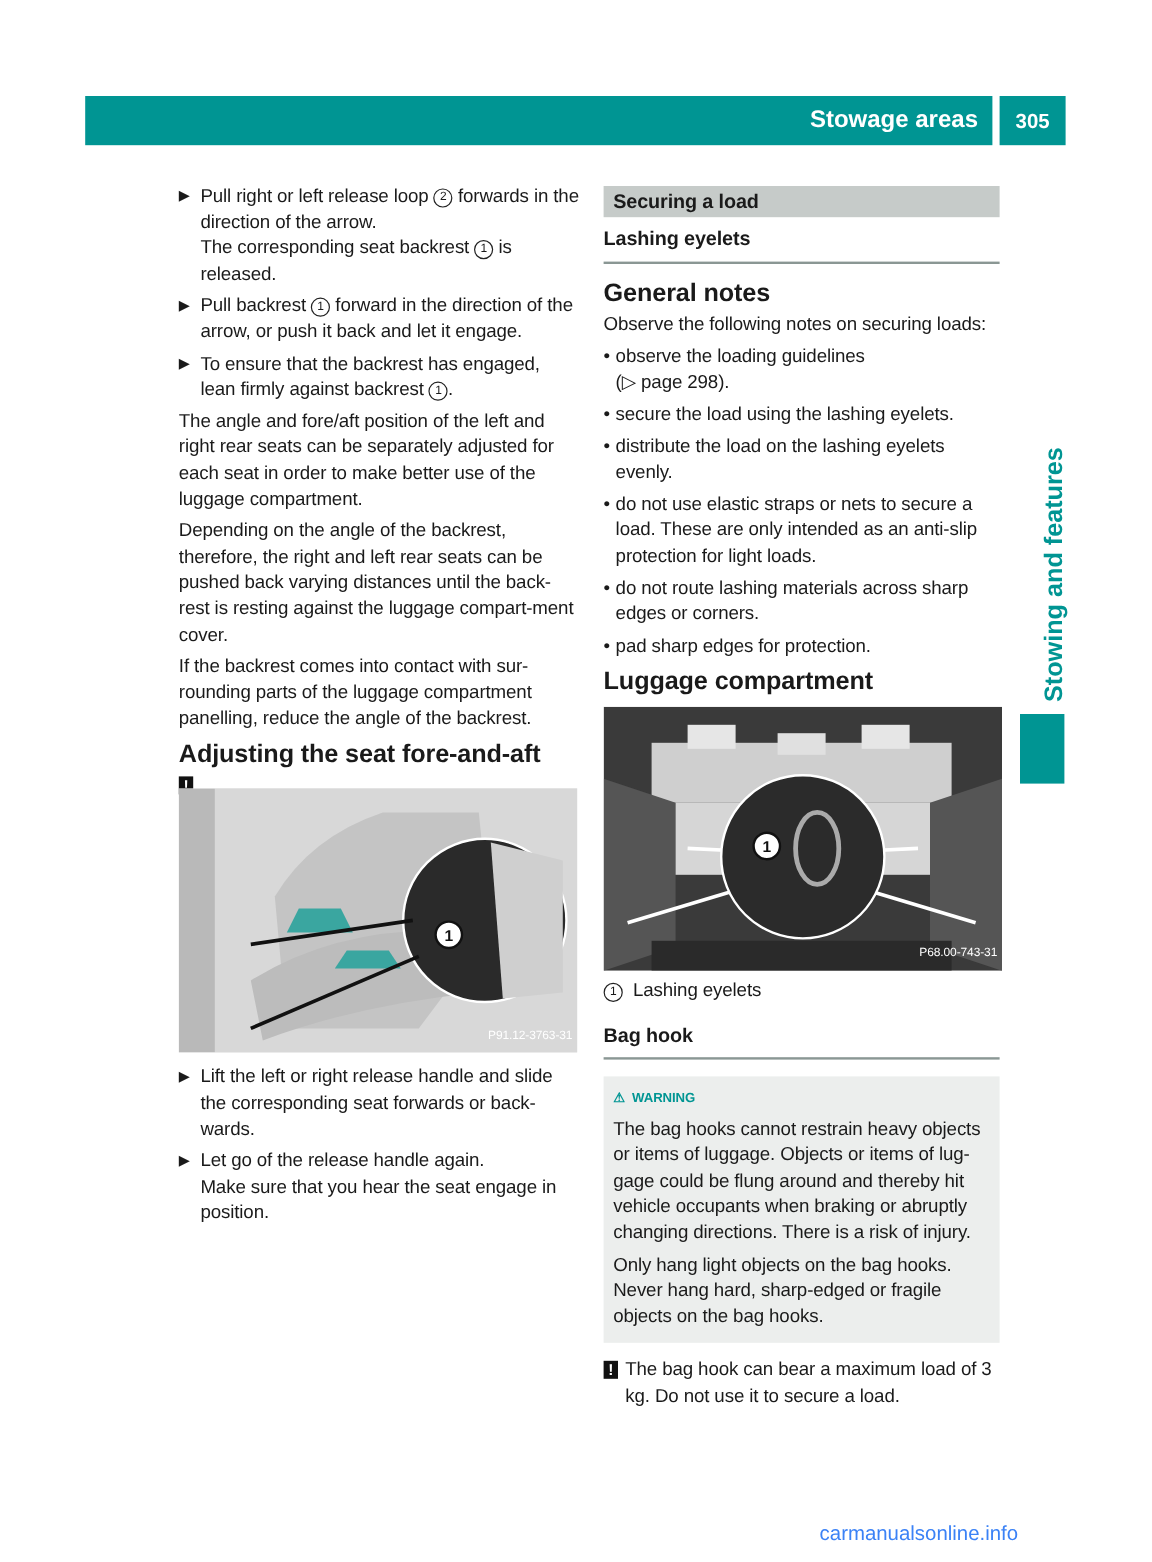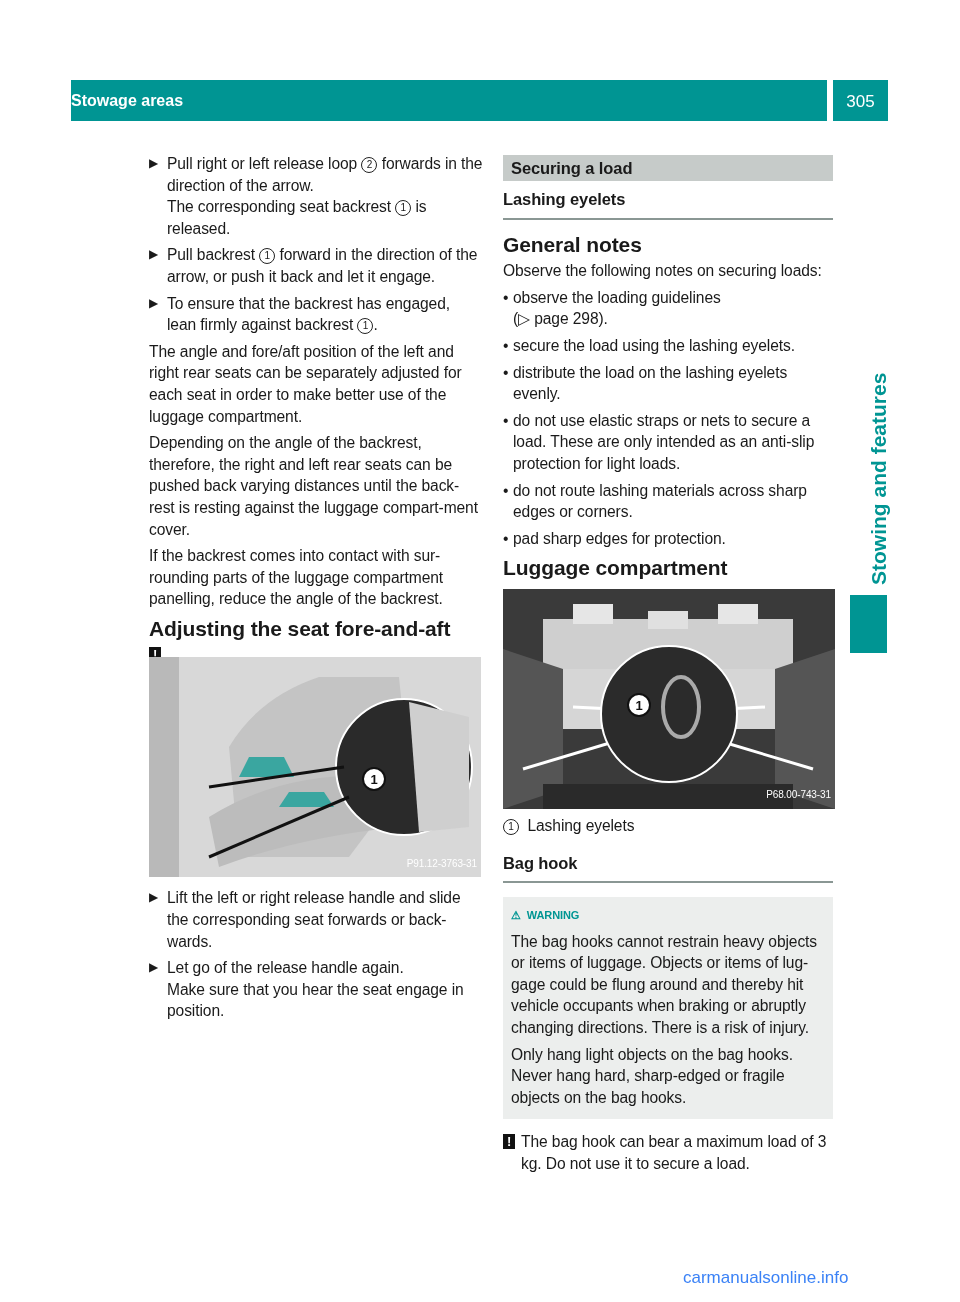--- a/index.html
+++ b/index.html
@@ -1,24 +1,24 @@
 <!DOCTYPE html>
 <html><head>
 <meta charset="utf-8">
 <style>
   html, body { margin: 0; padding: 0; background: #ffffff; }
   body { width: 960px; height: 1302px; position: relative; overflow: hidden;
          font-family: "Liberation Sans", sans-serif; color: #1a1a1a; }
   .header-bar { position: absolute; left: 71px; top: 80px; width: 756px; height: 41px;
                 background: #009593; }
   .header-title { position: absolute; left: 0; top: 0; width: 750px; height: 41px; line-height: 41px;
-                  text-align: left; color: #fff; font-weight: bold; font-size: 16px; padding-right: 6px; box-sizing: border-box; }
+                  text-align: right; color: #fff; font-weight: bold; font-size: 20px; padding-right: 6px; box-sizing: border-box; }
   .header-sep { position: absolute; left: 829px; top: 80px; width: 2px; height: 41px; background: #fff; }
   .header-page { position: absolute; left: 833px; top: 80px; width: 55px; height: 41px; background: #009593;
-                 color:#fff; font-weight:normal; font-size: 17px; line-height: 43px; text-align:center; }
+                 color:#fff; font-weight:bold; font-size: 17px; line-height: 43px; text-align:center; }
   .side-tab-text { position: absolute; left: 868px; top: 585px; transform-origin: left top; transform: rotate(-90deg);
                    white-space: nowrap; color: #009593; font-weight: bold; font-size: 21px; line-height: 22px; }
   .side-block { position: absolute; left: 850px; top: 595px; width: 37px; height: 58px; background:#009593; }
 
   .col { position: absolute; font-size: 15.6px; line-height: 21.6px; letter-spacing: -0.1px; }
   .col-left { left: 149px; top: 153px; width: 334px; }
   .col-right { left: 503px; top: 155px; width: 330px; }
   p { margin: 0 0 5px 0; }
   .step { position: relative; padding-left: 18px; margin-bottom: 5px; }
   .step .arrow { position: absolute; left: 0; top: 0; font-size: 12px; }

